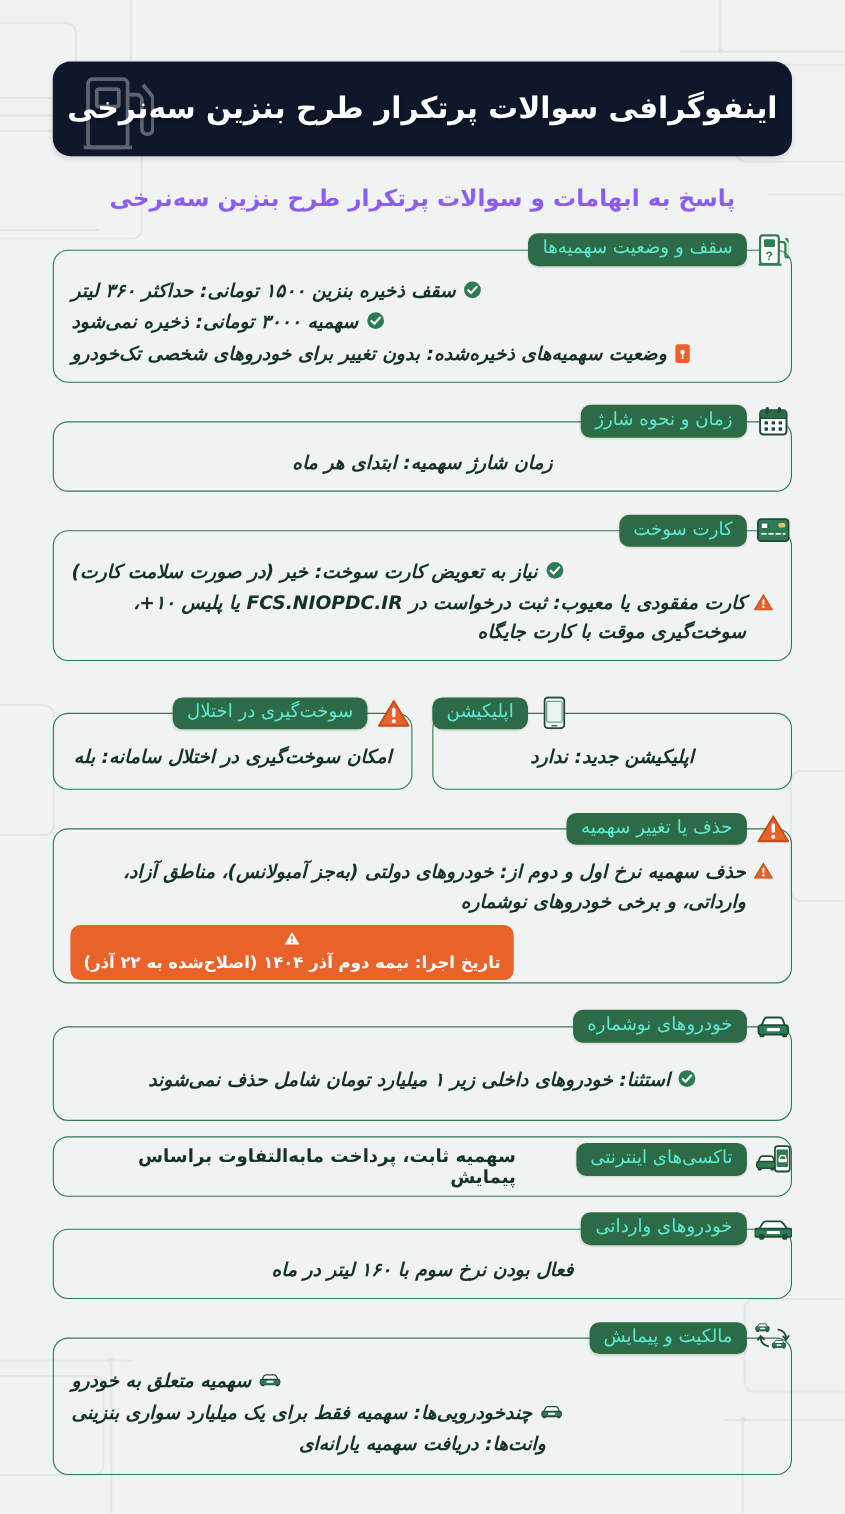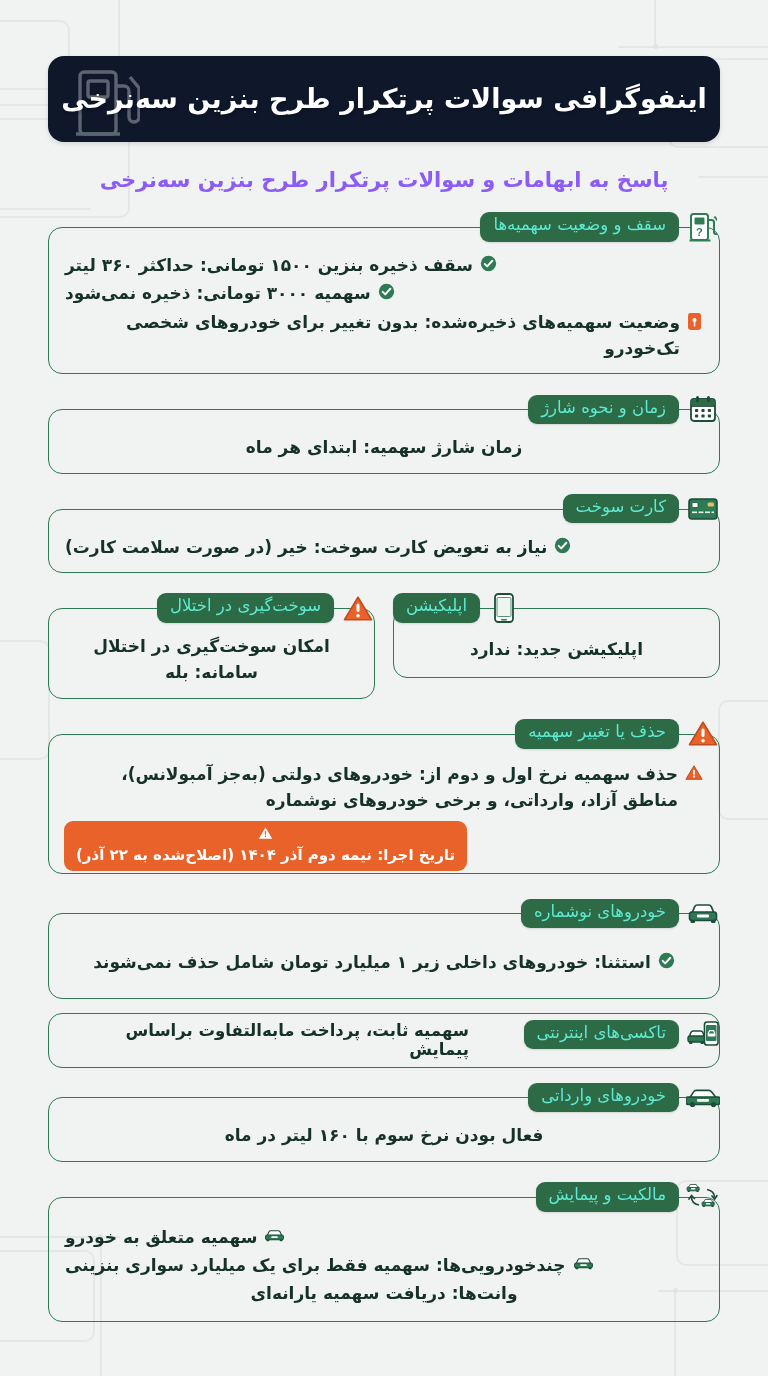--- a/index.html
+++ b/index.html
@@ -132,31 +132,31 @@
     justify-content: flex-end;
     gap: 7px;
     font-size: 17px;
     font-weight: bold;
     color: #15312a;
     line-height: 1.55;
     text-align: right;
   }
   .line + .line { margin-top: 2px; }
   .line .bullet { flex: 0 0 auto; margin-top: 3px; }
-  .line .txt { flex: 0 1 auto; }
+  .line .txt { flex: 0 1 auto; font-style: italic; }
   .line.center { justify-content: center; text-align: center; }
 
   
   .duo {
     display: flex;
     gap: 18px;
     margin-top: 18px;
     align-items: flex-start;
   }
-  .duo > .section { margin-top: 0; flex: 1 1 0; min-width: 0; }
+  .duo > .section { margin-top: 12px; flex: 1 1 0; min-width: 0; }
 
   
   .inline-sec { margin-top: 14px; position: relative; }
   .inline-sec .sec-head { position: absolute; top: 4px; right: 0; }
   .inline-card {
     border: 1.6px solid #2d7a55;
     border-radius: 14px;
     min-height: 40px;
     display: flex;
     align-items: center;
@@ -327,20 +327,30 @@
     <div class="card">
       <div class="line">
         <span class="bullet">
           <svg width="17" height="17" viewBox="0 0 20 20">
               <circle cx="10" cy="10" r="9" fill="#2d7a55"></circle>
               <path d="M5.5 10.4l3 3 6-6.6" stroke="#fff" stroke-width="2.3" fill="none" stroke-linecap="round" stroke-linejoin="round"></path>
             </svg>
         </span>
         <span class="txt">نیاز به تعویض کارت سوخت: خیر (در صورت سلامت کارت)</span>
       </div>
+      <div class="line">
+        <span class="bullet">
+          <svg width="18" height="17" viewBox="0 0 20 18">
+              <path d="M10 1.5L19 16.5H1z" fill="#e8622a" stroke="#c24c1c" stroke-width="1.1" stroke-linejoin="round"></path>
+              <rect x="9" y="6" width="2" height="5.5" rx="1" fill="#fff"></rect>
+              <circle cx="10" cy="13.6" r="1.2" fill="#fff"></circle>
+            </svg>
+        </span>
+        <span class="txt">کارت مفقودی یا معیوب: ثبت درخواست در FCS.NIOPDC.IR یا پلیس ۱۰+، سوخت‌گیری موقت با کارت جایگاه</span>
+      </div>
     </div>
   </div>
 
   <div class="duo">
 
     <div class="section">
       <div class="sec-head" style="justify-content:flex-end;">
         <span class="icon-slot">
           <svg width="20" height="30" viewBox="0 0 20 30">
             <rect x="1" y="1" width="18" height="28" rx="3.4" fill="#fff" stroke="#1f4c38" stroke-width="1.8"></rect>

